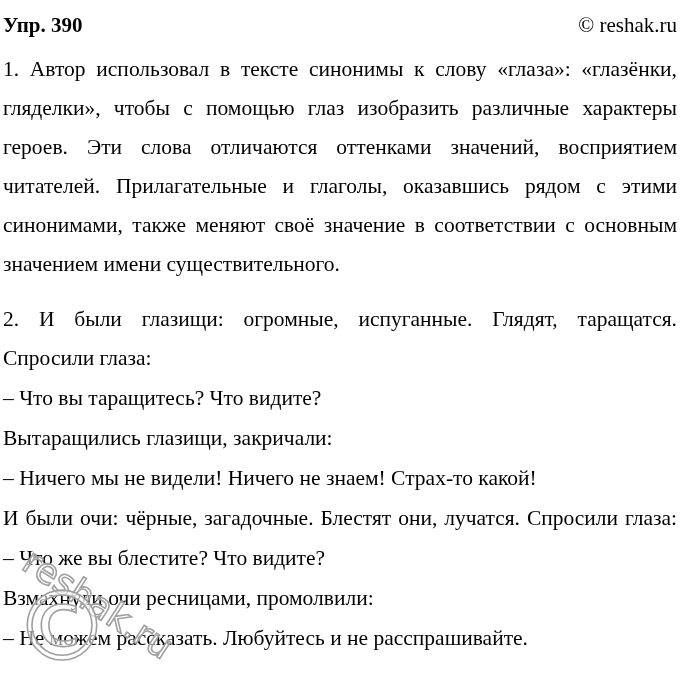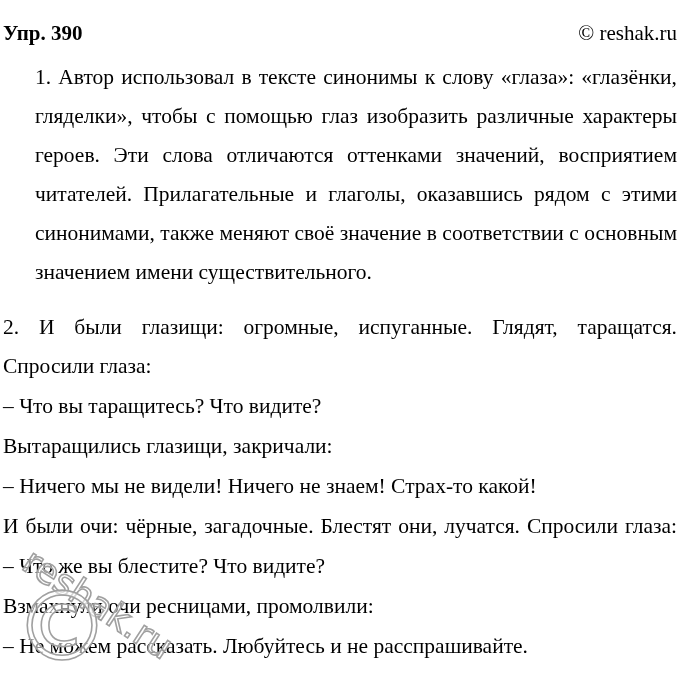--- a/index.html
+++ b/index.html
@@ -5,37 +5,37 @@
   html, body {
     margin: 0;
     padding: 0;
     background: #ffffff;
   }
   .page {
     position: relative;
     width: 680px;
     height: 685px;
     box-sizing: border-box;
-    padding: 20px 3px 0 3px;
+    padding: 12px 3px 0 3px;
     overflow: hidden;
     background: #ffffff;
     color: #000000;
     font-family: "Liberation Serif", serif;
   }
   .header {
     display: flex;
     justify-content: space-between;
     align-items: baseline;
     font-size: 21px;
     line-height: 26px;
   }
   .header .ex-title { font-weight: bold; }
   .header .copyright { font-weight: normal; }
   .para { font-size: 21.5px; }
-  .para-1 { margin-top: 12px; margin-left: 32px; }
+  .para-1 { margin-top: 12px; }
   .para-2 { margin-top: 16px; }
   .tline { line-height: 39px; }
   .just {
     text-align: justify;
     text-align-last: justify;
     text-justify: inter-word;
   }
   .dline {
     font-size: 21.5px;
     line-height: 39px;

